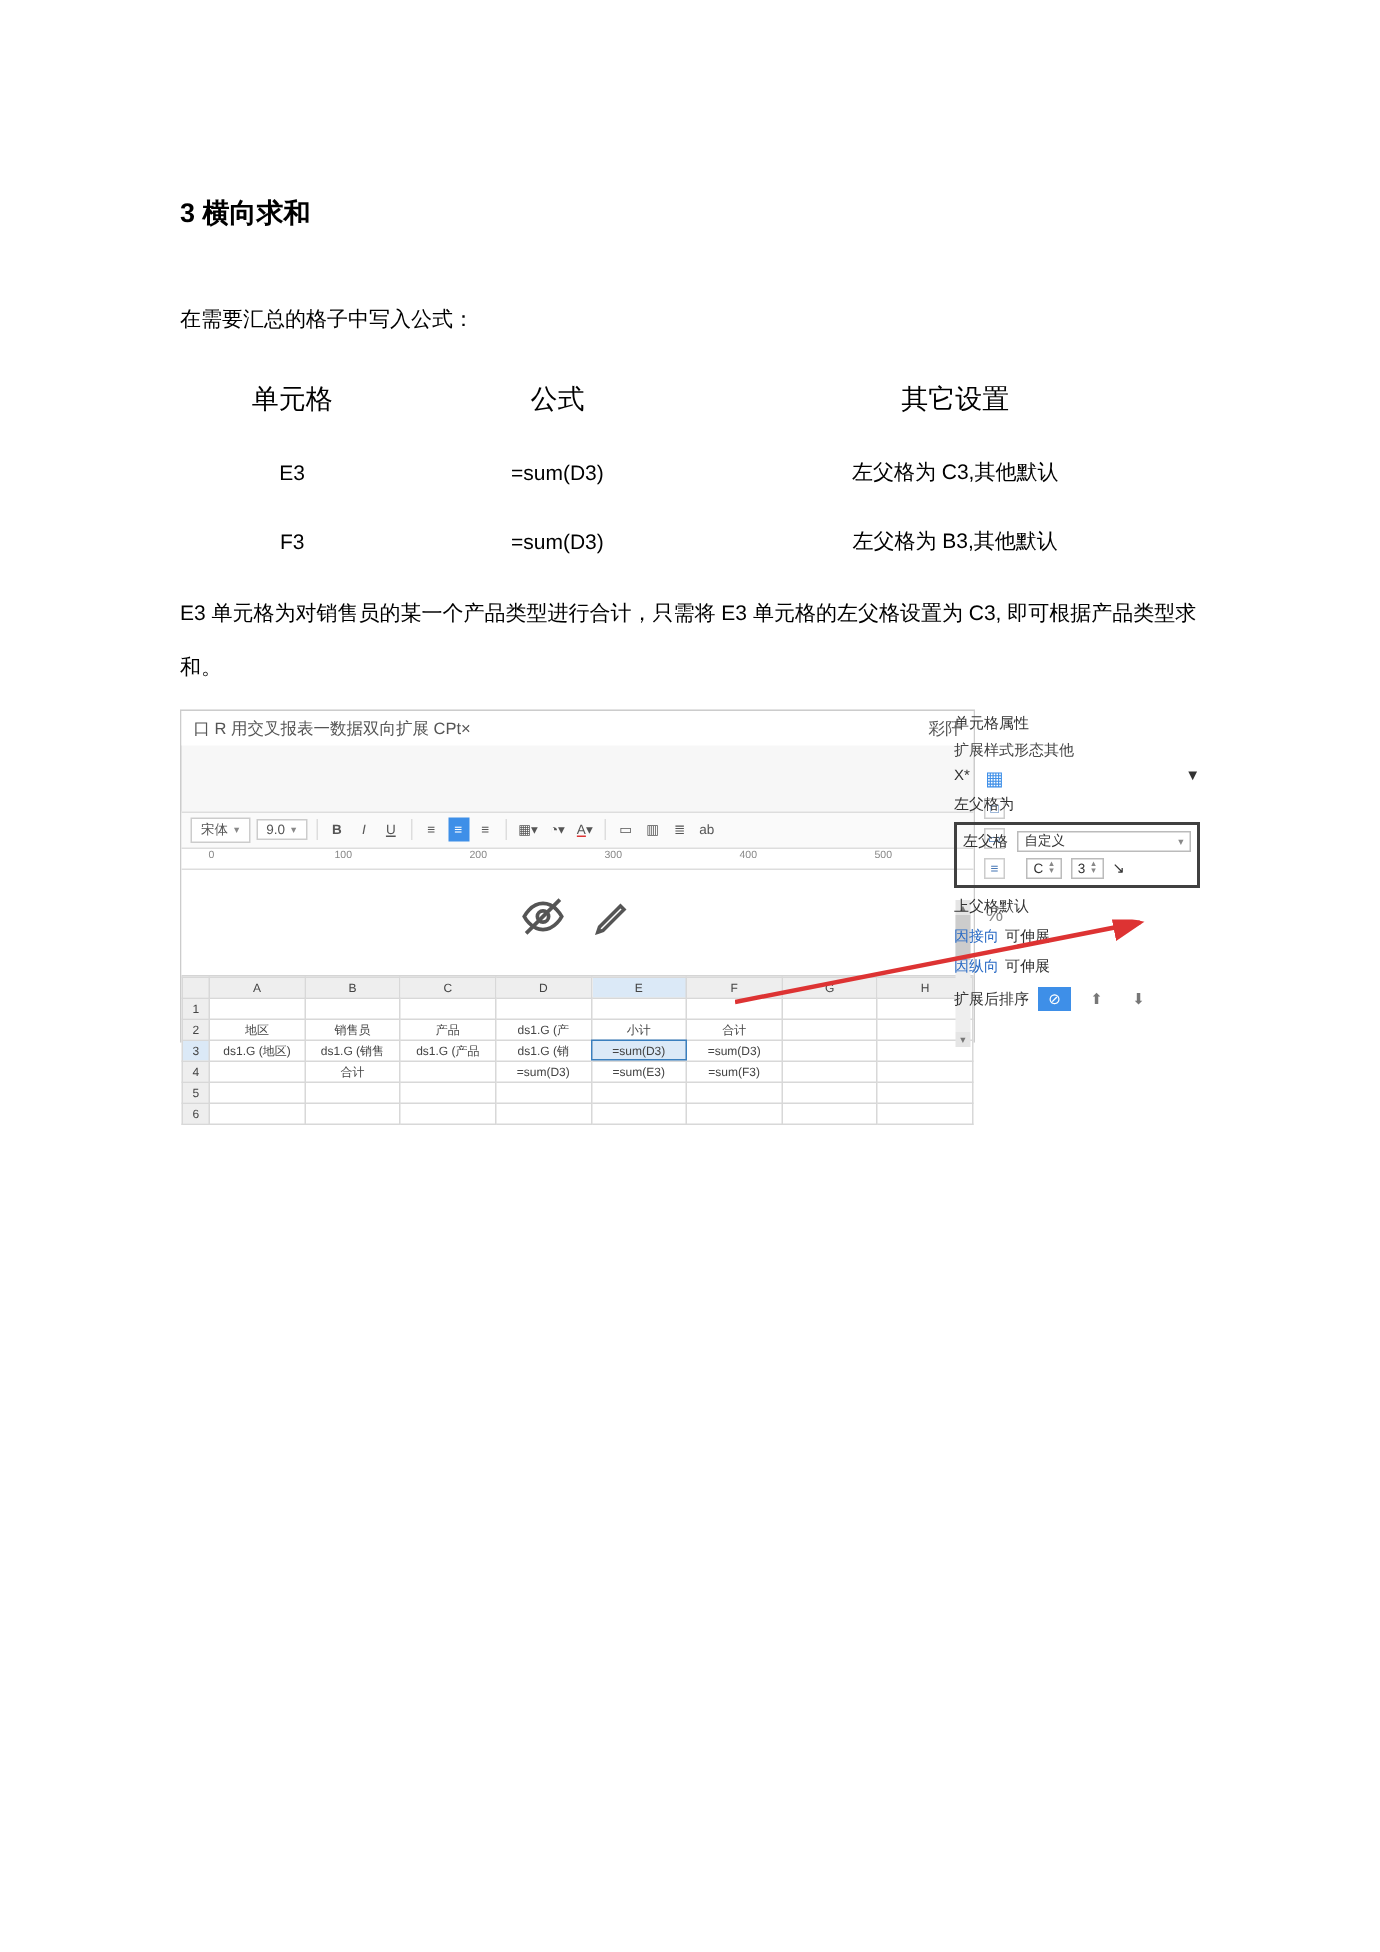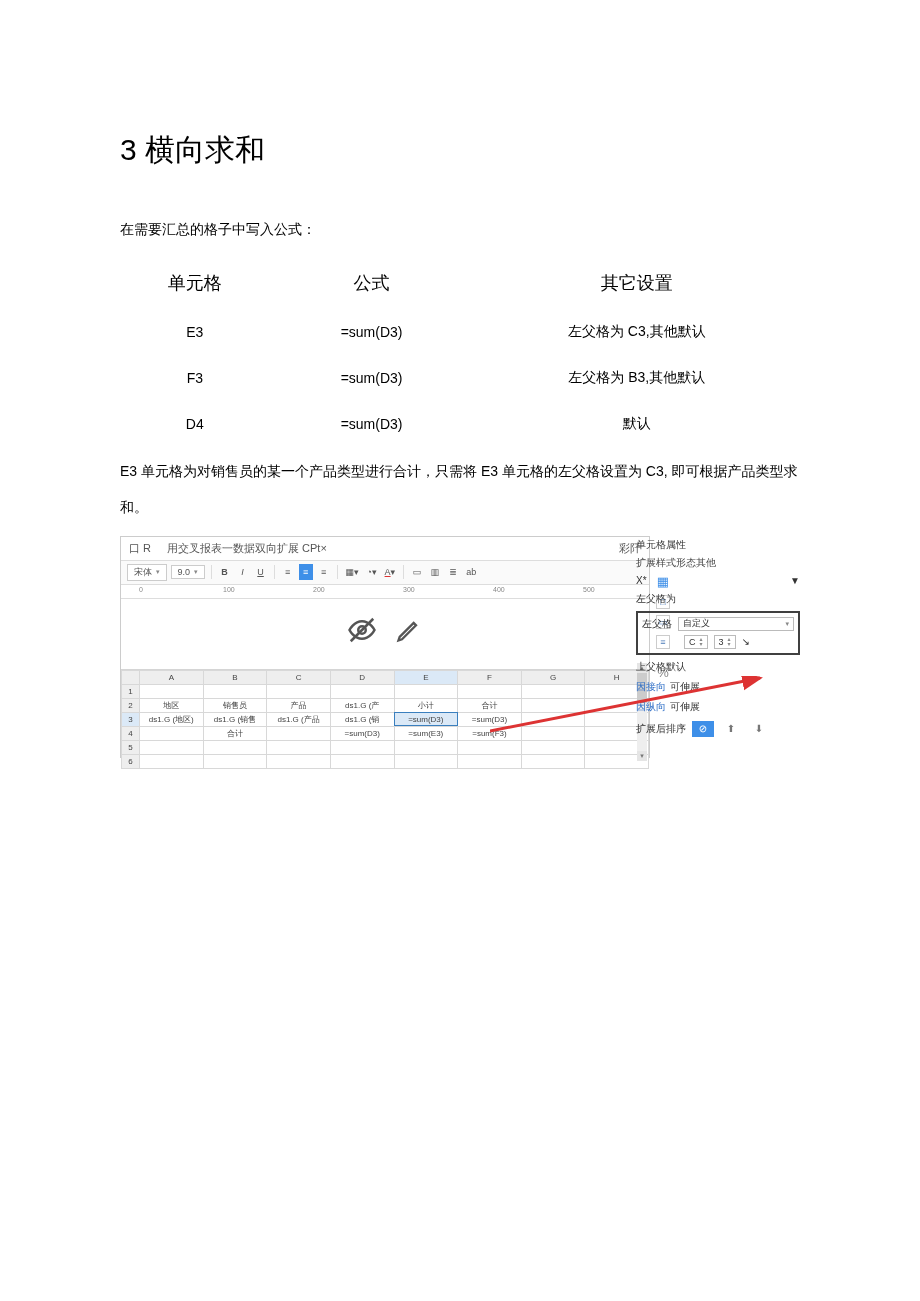--- a/index.html
+++ b/index.html
@@ -8,22 +8,22 @@
     padding: 0;
     background: #fff;
     font-family: "Microsoft YaHei", "SimSun", Arial, sans-serif;
     color: #000;
     width: 920px;
   }
   .page {
     padding: 130px 120px 100px 120px;
   }
   .heading {
-    font-size: 30px;
-    font-weight: 400;
+    font-size: 18px;
+    font-weight: 700;
     margin-bottom: 50px;
   }
   .intro {
     font-size: 14px;
     margin-bottom: 18px;
   }
   .formula-table {
     width: 100%;
     border-collapse: collapse;
     font-size: 14px;
@@ -59,31 +59,32 @@
   }
   .titlebar {
     display: flex;
     align-items: center;
     padding: 4px 8px;
     font-size: 11px;
     color: #555;
     background: #fff;
     justify-content: space-between;
   }
-  .titlebar .left { display: flex; gap: 16px; }
+  .titlebar .left { display: flex; gap: 3px; }
   .toolbar {
     display: flex;
     align-items: center;
     gap: 4px;
     padding: 3px 6px;
     background: #fafafa;
     border-top: 1px solid #ddd;
     border-bottom: 1px solid #ddd;
     font-size: 9px;
     color: #555;
+    margin-top: 44px;
   }
   .toolbar .sep { width: 1px; height: 14px; background: #ddd; margin: 0 2px; }
   .toolbar .btn {
     display: inline-flex;
     align-items: center;
     justify-content: center;
     min-width: 14px;
     height: 16px;
     padding: 0 2px;
     color: #555;
@@ -252,25 +253,20 @@
     <tbody>
       <tr>
         <td>E3</td>
         <td>=sum(D3)</td>
         <td>左父格为 C3,其他默认</td>
       </tr>
       <tr>
         <td>F3</td>
         <td>=sum(D3)</td>
         <td>左父格为 B3,其他默认</td>
-      </tr>
-      <tr>
-        <td>D4</td>
-        <td>=sum(D3)</td>
-        <td>默认</td>
       </tr>
     </tbody>
   </table>
 
   <div class="para">E3 单元格为对销售员的某一个产品类型进行合计，只需将 E3 单元格的左父格设置为 C3, 即可根据产品类型求和。</div>
 
   <div class="app-shot">
 
     <div class="shot-left">
 

